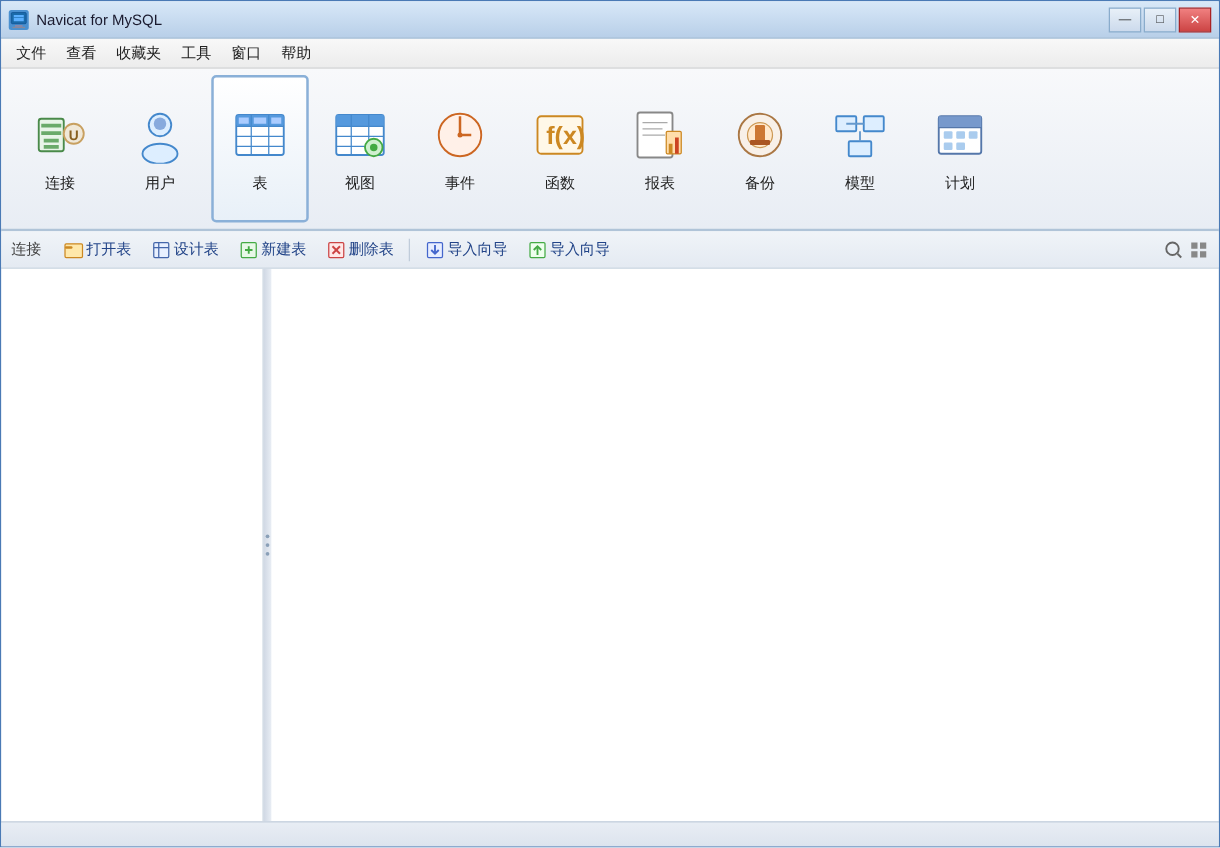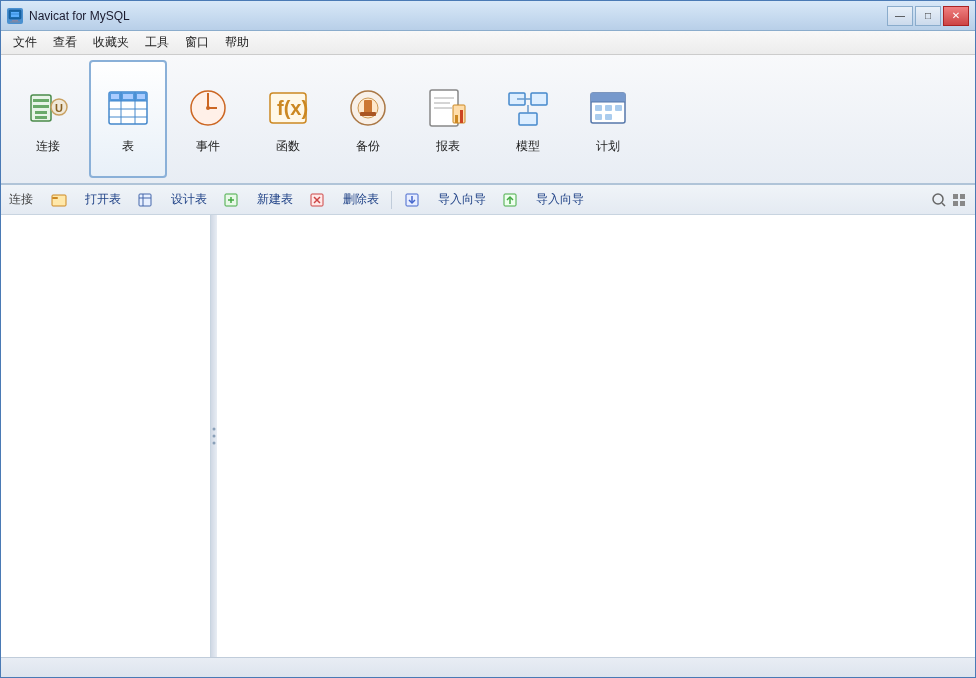--- a/index.html
+++ b/index.html
@@ -149,21 +149,21 @@
       flex-shrink: 0;
     }
     .action-label {
       font-size: 12px;
       color: #444;
       margin-right: 8px;
     }
     .action-btn {
       display: flex;
       align-items: center;
-      gap: 18px;
+      gap: 2px;
       padding: 2px 6px;
       cursor: pointer;
       font-size: 12px;
       color: #224488;
       border-radius: 2px;
     }
     .action-btn-icon {
       width: 16px;
       height: 16px;
       display: flex;
@@ -297,81 +297,107 @@
       <rect x="8" y="14" width="16" height="3" fill="#6aaa6a"></rect>
       <rect x="8" y="20" width="16" height="3" fill="#6aaa6a"></rect>
       <circle cx="34" cy="22" r="8" fill="#f0e8d8" stroke="#c8a060" stroke-width="1.5"></circle>
       <text x="30" y="27" font-size="11" font-weight="bold" fill="#886020">U</text>
       <rect x="10" y="26" width="12" height="3" fill="#6aaa6a"></rect>
       <rect x="10" y="31" width="12" height="3" fill="#6aaa6a"></rect>
     </svg>
         </div>
         <span class="toolbar-btn-label">连接</span>
       </div>
+      <div class="toolbar-btn">
+        <div class="toolbar-icon">
+          <svg width="46" height="46" viewBox="0 0 46 46">
+      <circle cx="23" cy="15" r="9" fill="#ddeeff" stroke="#4488cc" stroke-width="1.5"></circle>
+      <ellipse cx="23" cy="38" rx="14" ry="8" fill="#ddeeff" stroke="#4488cc" stroke-width="1.5"></ellipse>
+      <circle cx="23" cy="14" r="5" fill="#88aadd"></circle>
+    </svg>
+        </div>
+        <span class="toolbar-btn-label">用户</span>
+      </div>
       <div class="toolbar-btn active">
         <div class="toolbar-icon">
           <svg width="46" height="46" viewBox="0 0 46 46">
       <rect x="4" y="7" width="38" height="32" rx="2" fill="white" stroke="#4488cc" stroke-width="1.5"></rect>
       <rect x="4" y="7" width="38" height="9" rx="2" fill="#5599dd"></rect>
       <line x1="4" y1="16" x2="42" y2="16" stroke="#4488cc" stroke-width="1"></line>
       <line x1="4" y1="24" x2="42" y2="24" stroke="#4488cc" stroke-width="1"></line>
       <line x1="4" y1="32" x2="42" y2="32" stroke="#4488cc" stroke-width="1"></line>
       <line x1="16" y1="7" x2="16" y2="39" stroke="#4488cc" stroke-width="1"></line>
       <line x1="30" y1="7" x2="30" y2="39" stroke="#4488cc" stroke-width="1"></line>
       <rect x="6" y="9" width="8" height="5" fill="#aaccff"></rect>
       <rect x="18" y="9" width="10" height="5" fill="#aaccff"></rect>
       <rect x="32" y="9" width="8" height="5" fill="#aaccff"></rect>
     </svg>
         </div>
         <span class="toolbar-btn-label">表</span>
       </div>
       <div class="toolbar-btn">
         <div class="toolbar-icon">
           <svg width="46" height="46" viewBox="0 0 46 46">
+      <rect x="4" y="7" width="38" height="32" rx="2" fill="white" stroke="#4488cc" stroke-width="1.5"></rect>
+      <rect x="4" y="7" width="38" height="9" fill="#5599dd"></rect>
+      <line x1="4" y1="16" x2="42" y2="16" stroke="#4488cc" stroke-width="1"></line>
+      <line x1="4" y1="24" x2="42" y2="24" stroke="#4488cc" stroke-width="1"></line>
+      <line x1="4" y1="32" x2="42" y2="32" stroke="#4488cc" stroke-width="1"></line>
+      <line x1="16" y1="7" x2="16" y2="39" stroke="#4488cc" stroke-width="1"></line>
+      <line x1="30" y1="7" x2="30" y2="39" stroke="#4488cc" stroke-width="1"></line>
+      <circle cx="34" cy="33" r="7" fill="#d0f0d0" stroke="#44aa44" stroke-width="1.5"></circle>
+      <circle cx="34" cy="33" r="3" fill="#44aa44"></circle>
+    </svg>
+        </div>
+        <span class="toolbar-btn-label">视图</span>
+      </div>
+      <div class="toolbar-btn">
+        <div class="toolbar-icon">
+          <svg width="46" height="46" viewBox="0 0 46 46">
       <circle cx="23" cy="23" r="17" fill="#fff0e8" stroke="#cc6622" stroke-width="1.5"></circle>
       <line x1="23" y1="8" x2="23" y2="23" stroke="#cc6622" stroke-width="2"></line>
       <line x1="23" y1="23" x2="32" y2="23" stroke="#cc6622" stroke-width="2"></line>
       <circle cx="23" cy="23" r="2" fill="#cc6622"></circle>
     </svg>
         </div>
         <span class="toolbar-btn-label">事件</span>
       </div>
       <div class="toolbar-btn">
         <div class="toolbar-icon">
           <svg width="46" height="46" viewBox="0 0 46 46">
       <rect x="5" y="8" width="36" height="30" rx="3" fill="#fff8e8" stroke="#cc8822" stroke-width="1.5"></rect>
       <text x="12" y="30" font-size="20" font-weight="bold" fill="#cc8822">f(x)</text>
     </svg>
         </div>
         <span class="toolbar-btn-label">函数</span>
-      </div>
-      <div class="toolbar-btn">
-        <div class="toolbar-icon">
-          <svg width="46" height="46" viewBox="0 0 46 46">
-      <circle cx="23" cy="23" r="17" fill="#f8f0e8" stroke="#aa7744" stroke-width="1.5"></circle>
-      <circle cx="23" cy="23" r="10" fill="#ffe8cc" stroke="#cc9955" stroke-width="1"></circle>
-      <rect x="19" y="15" width="8" height="16" rx="1" fill="#cc7733"></rect>
-      <rect x="15" y="27" width="16" height="4" rx="1" fill="#aa5522"></rect>
-    </svg>
-        </div>
-        <span class="toolbar-btn-label">备份</span>
       </div>
       <div class="toolbar-btn">
         <div class="toolbar-icon">
           <svg width="46" height="46" viewBox="0 0 46 46">
       <rect x="5" y="5" width="28" height="36" rx="2" fill="white" stroke="#888" stroke-width="1.5"></rect>
       <line x1="9" y1="13" x2="29" y2="13" stroke="#aaa" stroke-width="1"></line>
       <line x1="9" y1="18" x2="25" y2="18" stroke="#aaa" stroke-width="1"></line>
       <line x1="9" y1="23" x2="27" y2="23" stroke="#aaa" stroke-width="1"></line>
       <rect x="28" y="20" width="12" height="18" rx="1" fill="#ffddaa" stroke="#cc8822" stroke-width="1"></rect>
       <rect x="30" y="30" width="3" height="8" fill="#cc8822"></rect>
       <rect x="35" y="25" width="3" height="13" fill="#cc4422"></rect>
     </svg>
         </div>
         <span class="toolbar-btn-label">报表</span>
+      </div>
+      <div class="toolbar-btn">
+        <div class="toolbar-icon">
+          <svg width="46" height="46" viewBox="0 0 46 46">
+      <circle cx="23" cy="23" r="17" fill="#f8f0e8" stroke="#aa7744" stroke-width="1.5"></circle>
+      <circle cx="23" cy="23" r="10" fill="#ffe8cc" stroke="#cc9955" stroke-width="1"></circle>
+      <rect x="19" y="15" width="8" height="16" rx="1" fill="#cc7733"></rect>
+      <rect x="15" y="27" width="16" height="4" rx="1" fill="#aa5522"></rect>
+    </svg>
+        </div>
+        <span class="toolbar-btn-label">备份</span>
       </div>
       <div class="toolbar-btn">
         <div class="toolbar-icon">
           <svg width="46" height="46" viewBox="0 0 46 46">
       <rect x="4" y="8" width="16" height="12" rx="1" fill="#ddeeff" stroke="#4488cc" stroke-width="1.5"></rect>
       <rect x="26" y="8" width="16" height="12" rx="1" fill="#ddeeff" stroke="#4488cc" stroke-width="1.5"></rect>
       <rect x="14" y="28" width="18" height="12" rx="1" fill="#ddeeff" stroke="#4488cc" stroke-width="1.5"></rect>
       <line x1="12" y1="14" x2="26" y2="14" stroke="#6699cc" stroke-width="1.5"></line>
       <line x1="23" y1="20" x2="23" y2="28" stroke="#6699cc" stroke-width="1.5"></line>
     </svg>

